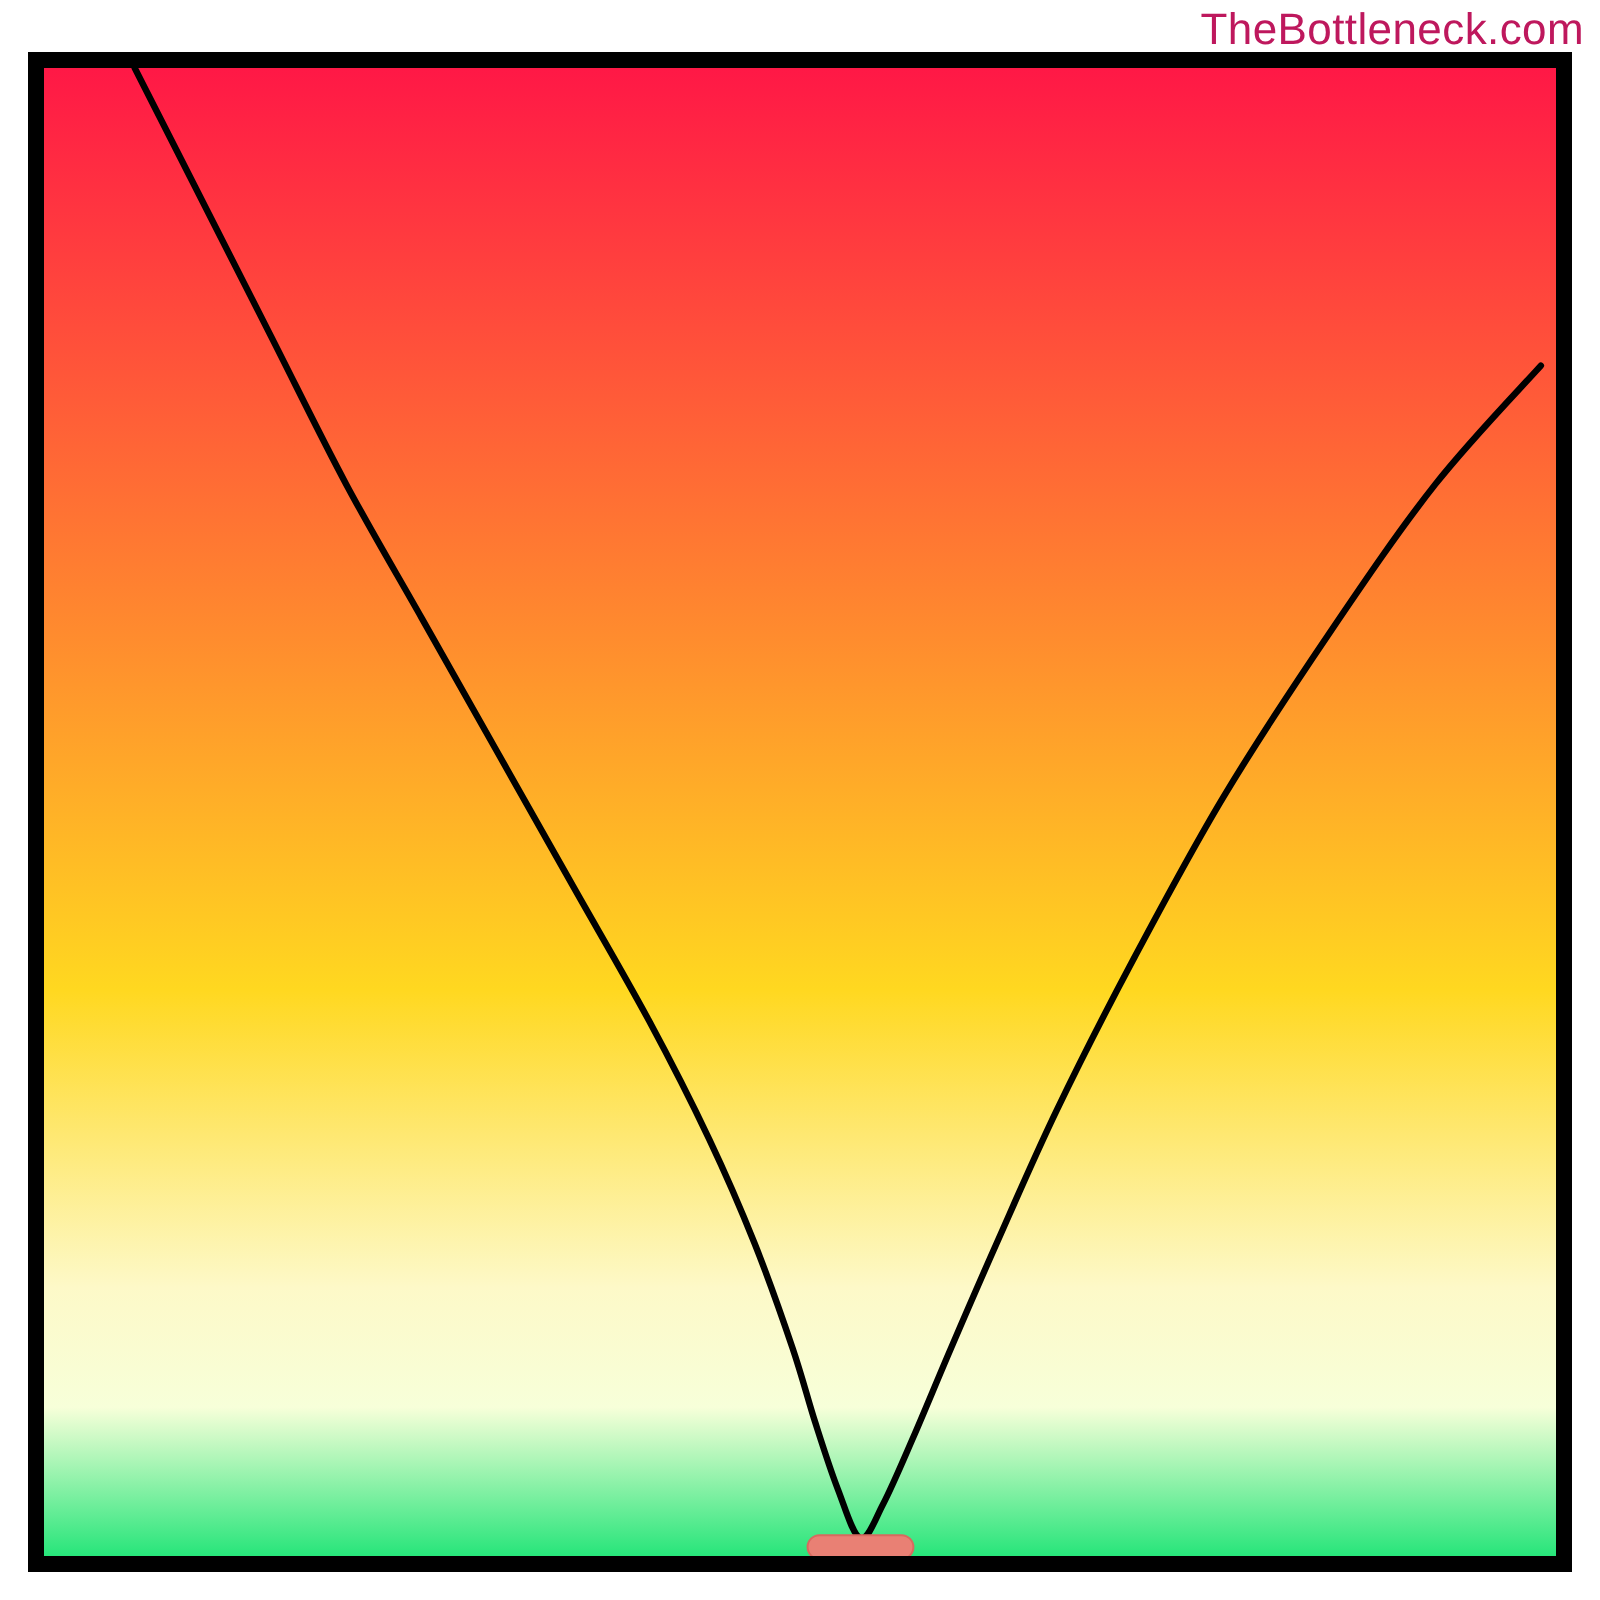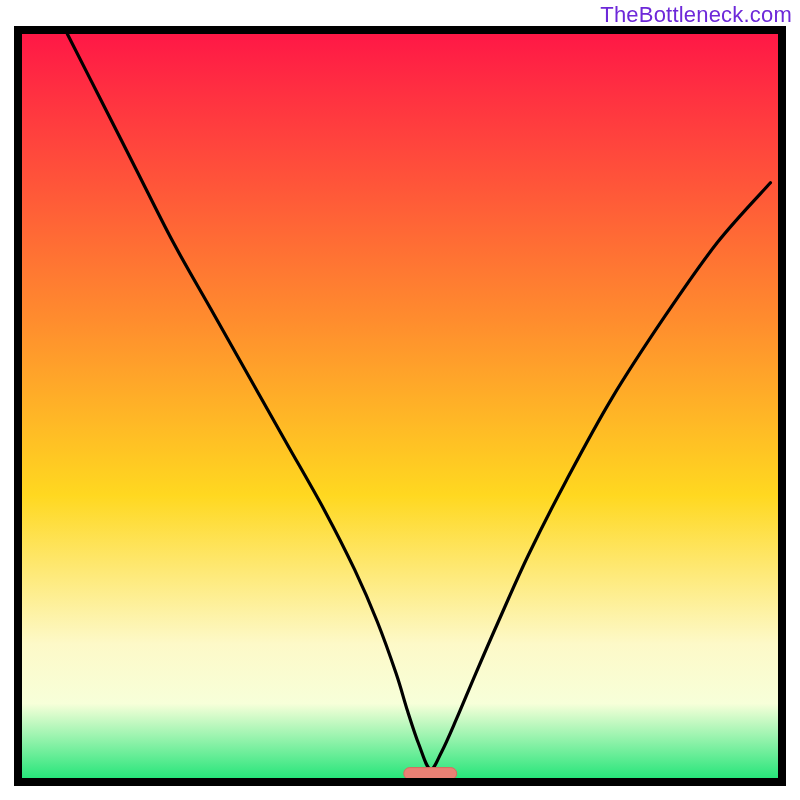--- a/index.html
+++ b/index.html
@@ -8,21 +8,21 @@
     width: 800px;
     height: 800px;
     overflow: hidden;
     background: #ffffff;
     font-family: Arial, Helvetica, sans-serif;
   }
   .watermark {
     position: absolute;
     top: 2px;
     right: 8px;
-    color: #6d28d9;
+    color: #be185d;
     font-size: 22px;
     font-weight: 400;
     letter-spacing: 0.2px;
     z-index: 10;
   }
   .frame {
     position: absolute;
     top: 26px;
     left: 14px;
     width: 772px;

